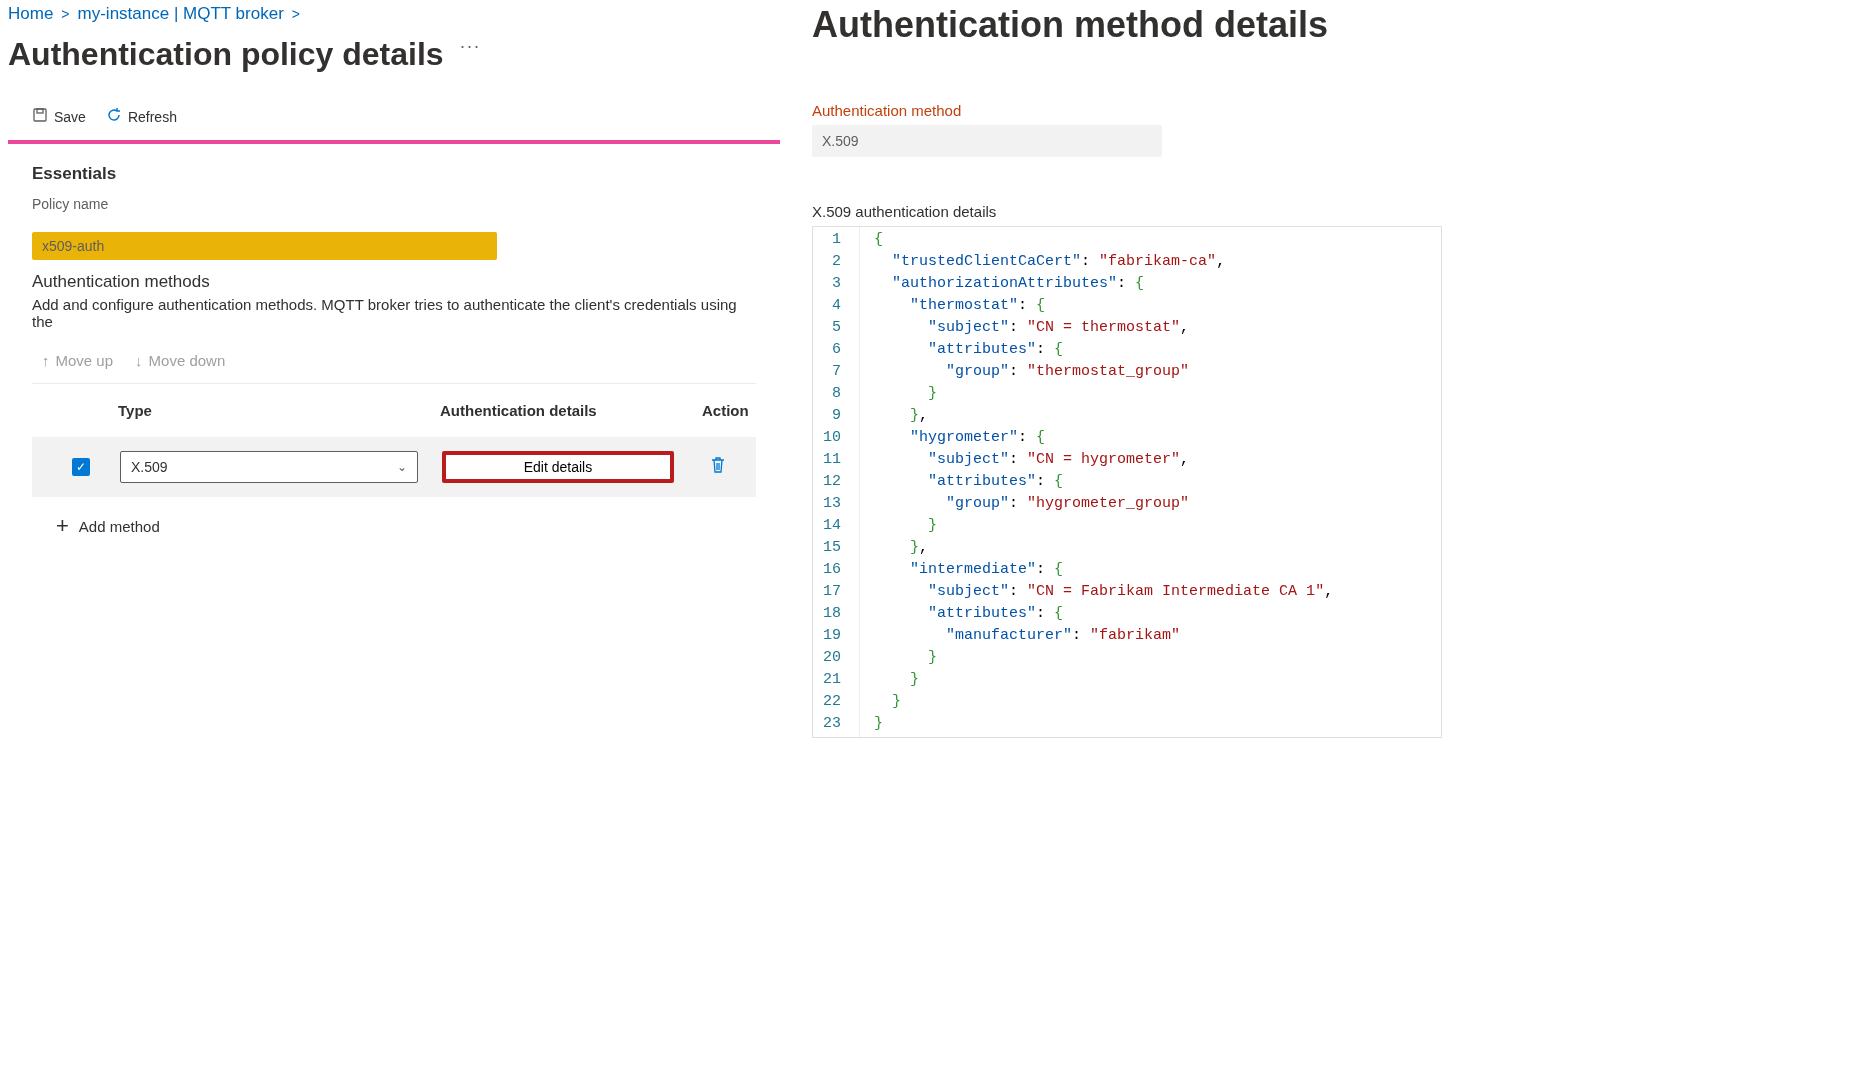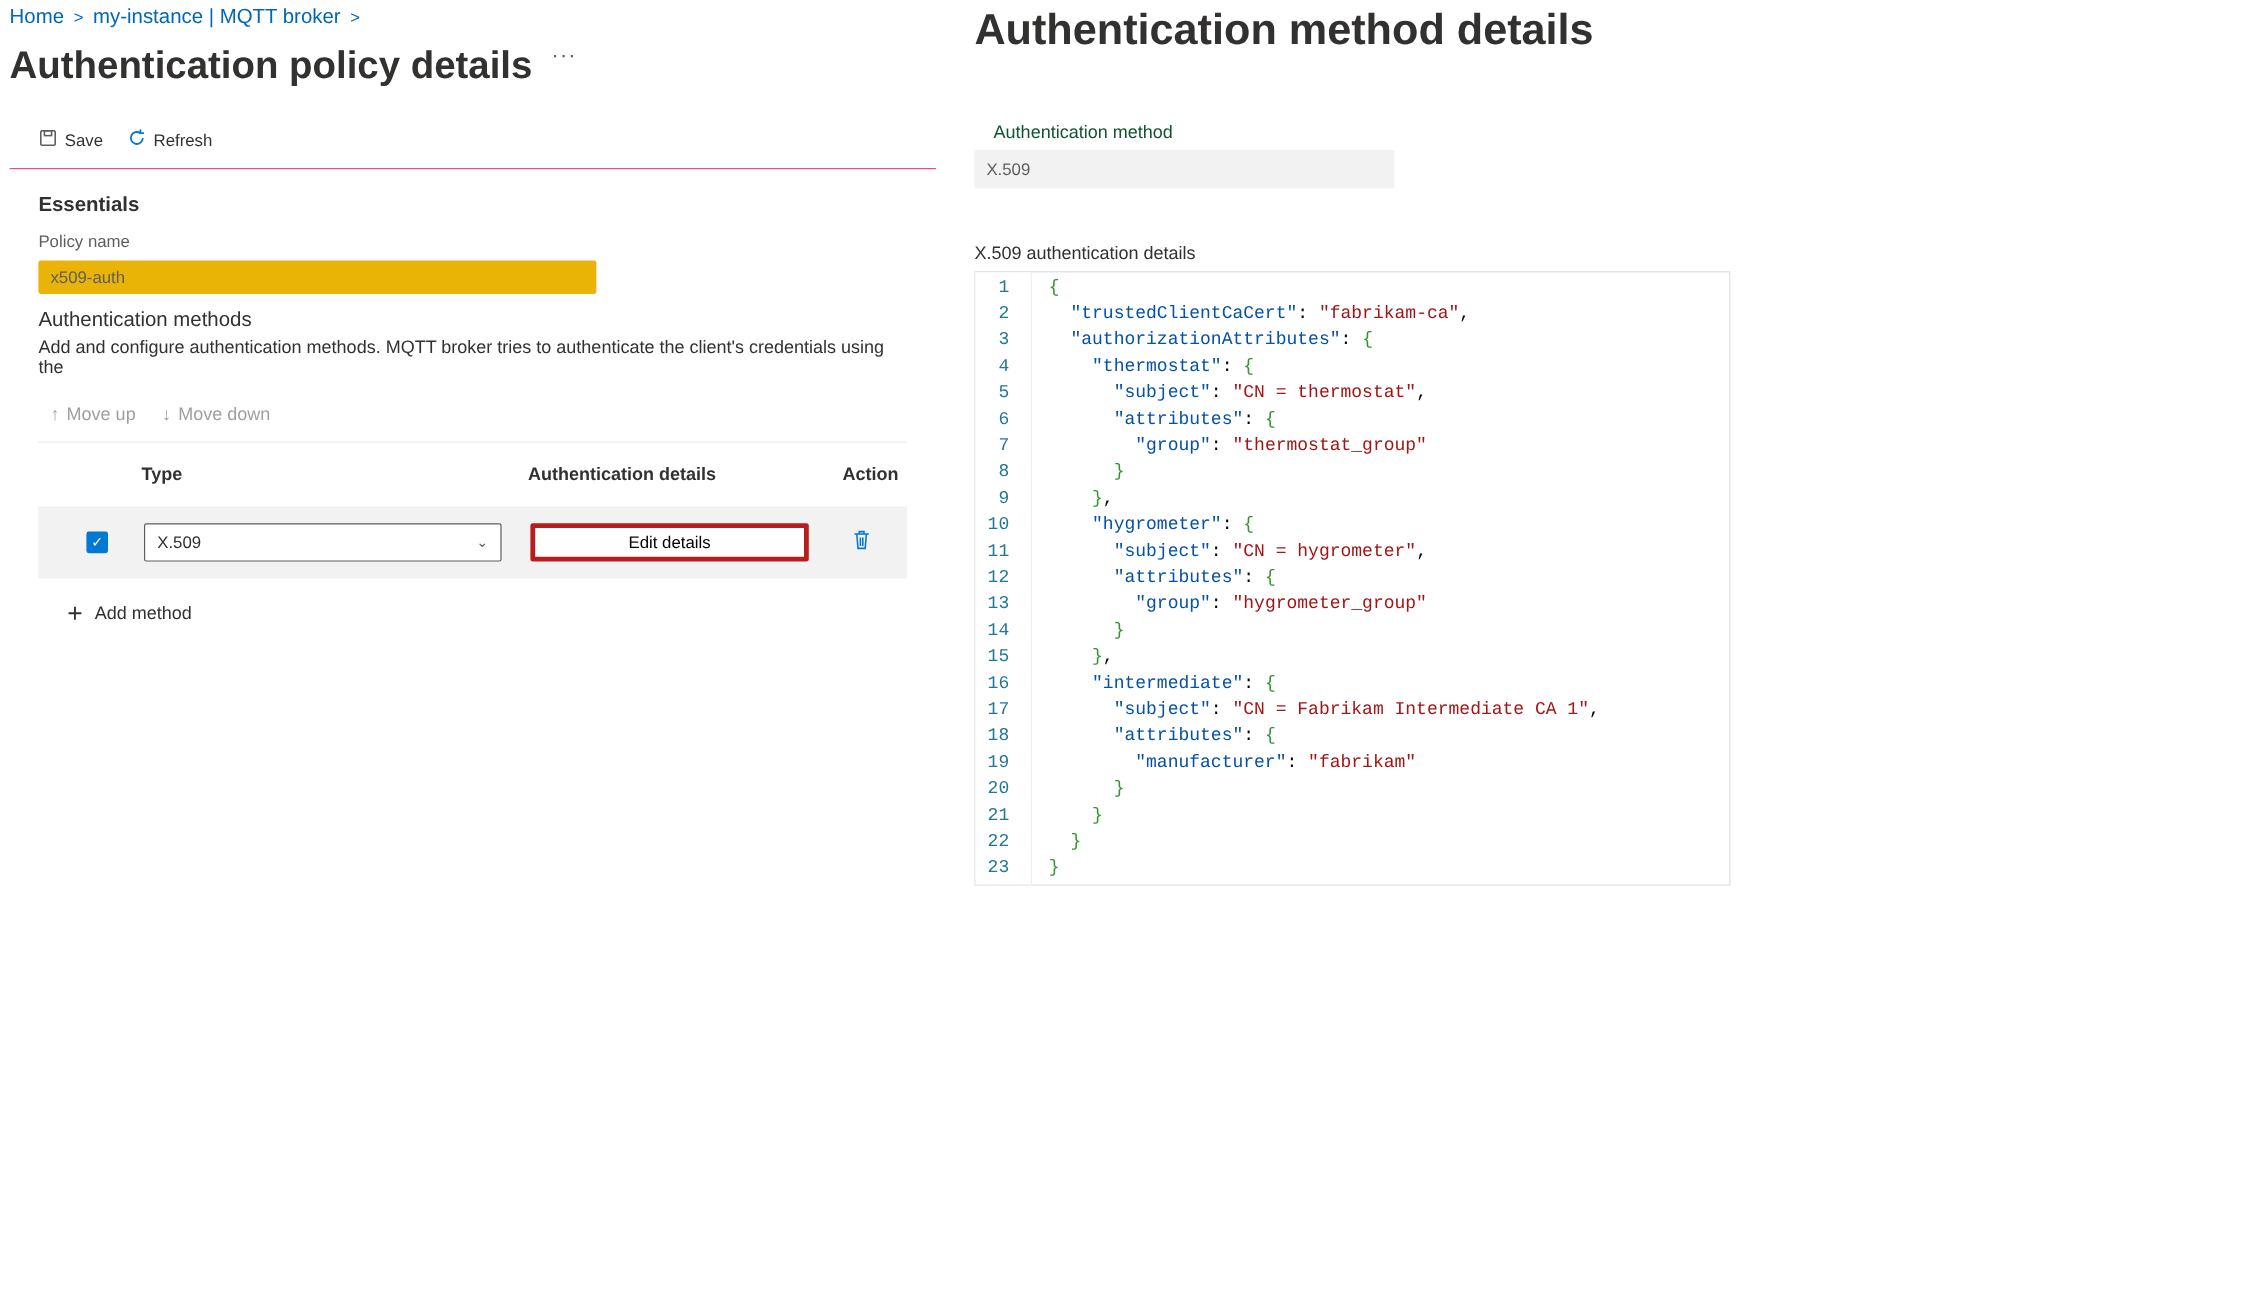--- a/index.html
+++ b/index.html
@@ -50,21 +50,21 @@
     color: #323130;
   }
   .dots { color: #605e5c; font-size: 18px; letter-spacing: 1px; cursor: pointer; }
 
   
   .toolbar {
     display: flex;
     align-items: center;
     gap: 20px;
     padding: 8px 24px 12px 24px;
-    border-bottom: 1px solid #ec4899;
+    border-bottom: 4px solid #ec4899;
   }
   .toolbar-btn {
     display: inline-flex;
     align-items: center;
     gap: 6px;
     background: none;
     border: none;
     color: #323130;
     font-size: 14px;
     cursor: pointer;
@@ -78,21 +78,21 @@
     padding: 20px 24px 0 24px;
   }
   .section-title {
     font-size: 17px;
     font-weight: 600;
     margin-bottom: 12px;
   }
   .field-label {
     font-size: 14px;
     color: #605e5c;
-    margin-bottom: 8px;
+    margin-bottom: 20px;
   }
   .field-input-ro {
     width: 465px;
     padding: 6px 10px;
     border: none;
     background: #eab308;
     color: #605e5c;
     font-size: 14px;
     border-radius: 2px;
   }
@@ -203,23 +203,22 @@
   .plus { font-size: 22px; color: #323130; font-weight: 300; }
 
   
   .right-title {
     font-size: 36px;
     font-weight: 600;
     padding: 4px 0 56px 0;
   }
   .right-field-label {
     font-size: 15px;
-    color: #14532d;
+    color: #c2410c;
     margin-bottom: 6px;
-    margin-left: 16px;
   }
   .right-field-input {
     width: 350px;
     padding: 8px 10px;
     border: none;
     background: #f2f2f2;
     color: #605e5c;
     font-size: 14px;
     border-radius: 2px;
     margin-bottom: 46px;

